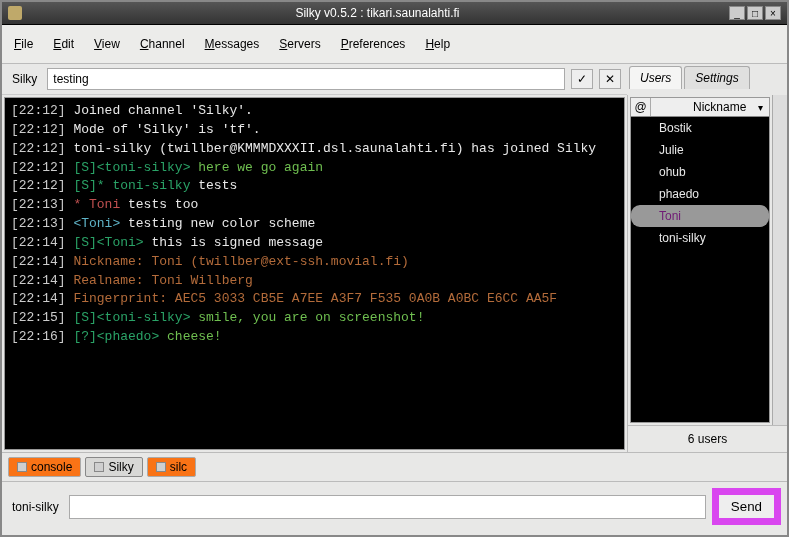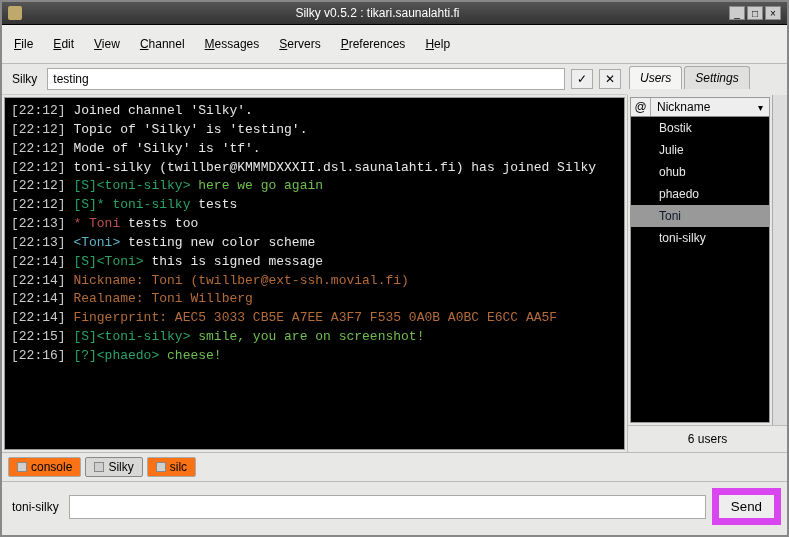--- a/index.html
+++ b/index.html
@@ -20,25 +20,25 @@
 .chat-col { flex: 1; display: flex; flex-direction: column; min-width: 0; }
 .chat-area { flex: 1; background: #000; color: #ccc; font-family: "Courier New", monospace; font-size: 13px; padding: 4px 6px; overflow: auto; line-height: 1.45; border: 1px solid #999; margin: 2px; }
 .chat-line .ts { color: #ccc; }
 .side-col { width: 160px; display: flex; flex-direction: column; border-left: 1px solid #bbb; }
 .side-tabs { display: flex; padding: 2px 2px 0 2px; gap: 2px; font-style: italic; }
 .side-tabs .tab { border: 1px solid #aaa; border-bottom: none; padding: 4px 10px; background: #e0e0df; cursor: pointer; border-radius: 3px 3px 0 0; font-size: 12px; }
 .side-tabs .tab.active { background: #f5f5f4; }
 .userlist-wrap { flex: 1; display: flex; flex-direction: column; background: #000; border: 1px solid #999; margin: 2px; }
 .userlist-head { display: flex; background: #eee; color: #000; border-bottom: 1px solid #888; }
 .userlist-head .col-op { width: 20px; text-align: center; border-right: 1px solid #aaa; padding: 2px 0; }
-.userlist-head .col-nick { flex: 1; padding: 2px 6px; display: flex; align-items: center; justify-content: space-between; }
+.userlist-head .col-nick { flex: 1; padding: 2px 6px; display: flex; align-items: center; justify-content: space-between; margin-left: 36px; }
 .userlist-head .arrow { font-size: 10px; }
 .userlist { flex: 1; overflow: auto; }
 .userlist .row { display: flex; color: #e8e8e8; font-family: Arial, sans-serif; font-size: 12px; cursor: pointer; }
-.userlist .row.selected { background: #999; color: #0f172a; }
+.userlist .row.selected { background: #999; color: #701a75; border-radius: 9px; }
 .userlist .row .opcell { width: 20px; }
 .userlist .row .nickcell { flex: 1; padding: 4px 8px; }
 .user-count { text-align: center; padding: 6px 0; background: #e8e8e7; border-top: 1px solid #bbb; font-size: 12px; }
 .channel-tabs { display: flex; gap: 4px; padding: 4px 6px; border-top: 1px solid #bbb; background: #e8e8e7; }
 .channel-tabs .ctab { display: flex; align-items: center; gap: 4px; border: 1px solid #aaa; padding: 2px 8px; background: #f97316; cursor: pointer; border-radius: 2px; }
 .channel-tabs .ctab .led { width: 10px; height: 10px; border: 1px solid #888; background: #cfcfcf; }
 .channel-tabs .ctab.active { background: #d8d8d6; border-color: #888; }
 .input-row { display: flex; align-items: center; gap: 6px; padding: 6px 6px 10px 6px; border-top: 1px solid #bbb; }
 .input-row .nick { padding: 0 4px; }
 .input-row input { flex: 1; border: 1px solid #aaa; padding: 4px 5px; background: #fff; font-family: inherit; font-size: 12px; }
@@ -89,21 +89,20 @@
         <div class="tab active">Users</div>
         <div class="tab">Settings</div>
       </div>
     </div>
   </div>
 
   <div class="main">
     <div class="chat-col">
       <div class="chat-area" id="chat">
           <div class="chat-line"><span class="ts">[22:12]</span><span class="col-white"> Joined channel 'Silky'.</span></div>
-          <div class="chat-line"><span class="ts">[22:12]</span><span class="col-white"> Topic of 'Silky' is 'testing'.</span></div>
           <div class="chat-line"><span class="ts">[22:12]</span><span class="col-white"> Mode of 'Silky' is 'tf'.</span></div>
           <div class="chat-line"><span class="ts">[22:12]</span><span class="col-white"> toni-silky (twillber@KMMMDXXXII.dsl.saunalahti.fi) has joined Silky</span></div>
           <div class="chat-line"><span class="ts">[22:12]</span><span class="col-green1"> [S]&lt;toni-silky&gt;</span><span class="col-green2"> here we go again</span></div>
           <div class="chat-line"><span class="ts">[22:12]</span><span class="col-green1"> [S]* toni-silky</span><span class="col-white"> tests</span></div>
           <div class="chat-line"><span class="ts">[22:13]</span><span class="col-red"> * Toni</span><span class="col-white"> tests too</span></div>
           <div class="chat-line"><span class="ts">[22:13]</span><span class="col-cyan"> &lt;Toni&gt;</span><span class="col-white"> testing new color scheme</span></div>
           <div class="chat-line"><span class="ts">[22:14]</span><span class="col-green1"> [S]&lt;Toni&gt;</span><span class="col-white"> this is signed message</span></div>
           <div class="chat-line"><span class="ts">[22:14]</span><span class="col-brown"> Nickname: Toni (twillber@ext-ssh.movial.fi)</span></div>
           <div class="chat-line"><span class="ts">[22:14]</span><span class="col-brown"> Realname: Toni Willberg</span></div>
           <div class="chat-line"><span class="ts">[22:14]</span><span class="col-brown"> Fingerprint: AEC5 3033 CB5E A7EE A3F7  F535 0A0B A0BC E6CC AA5F</span></div>

